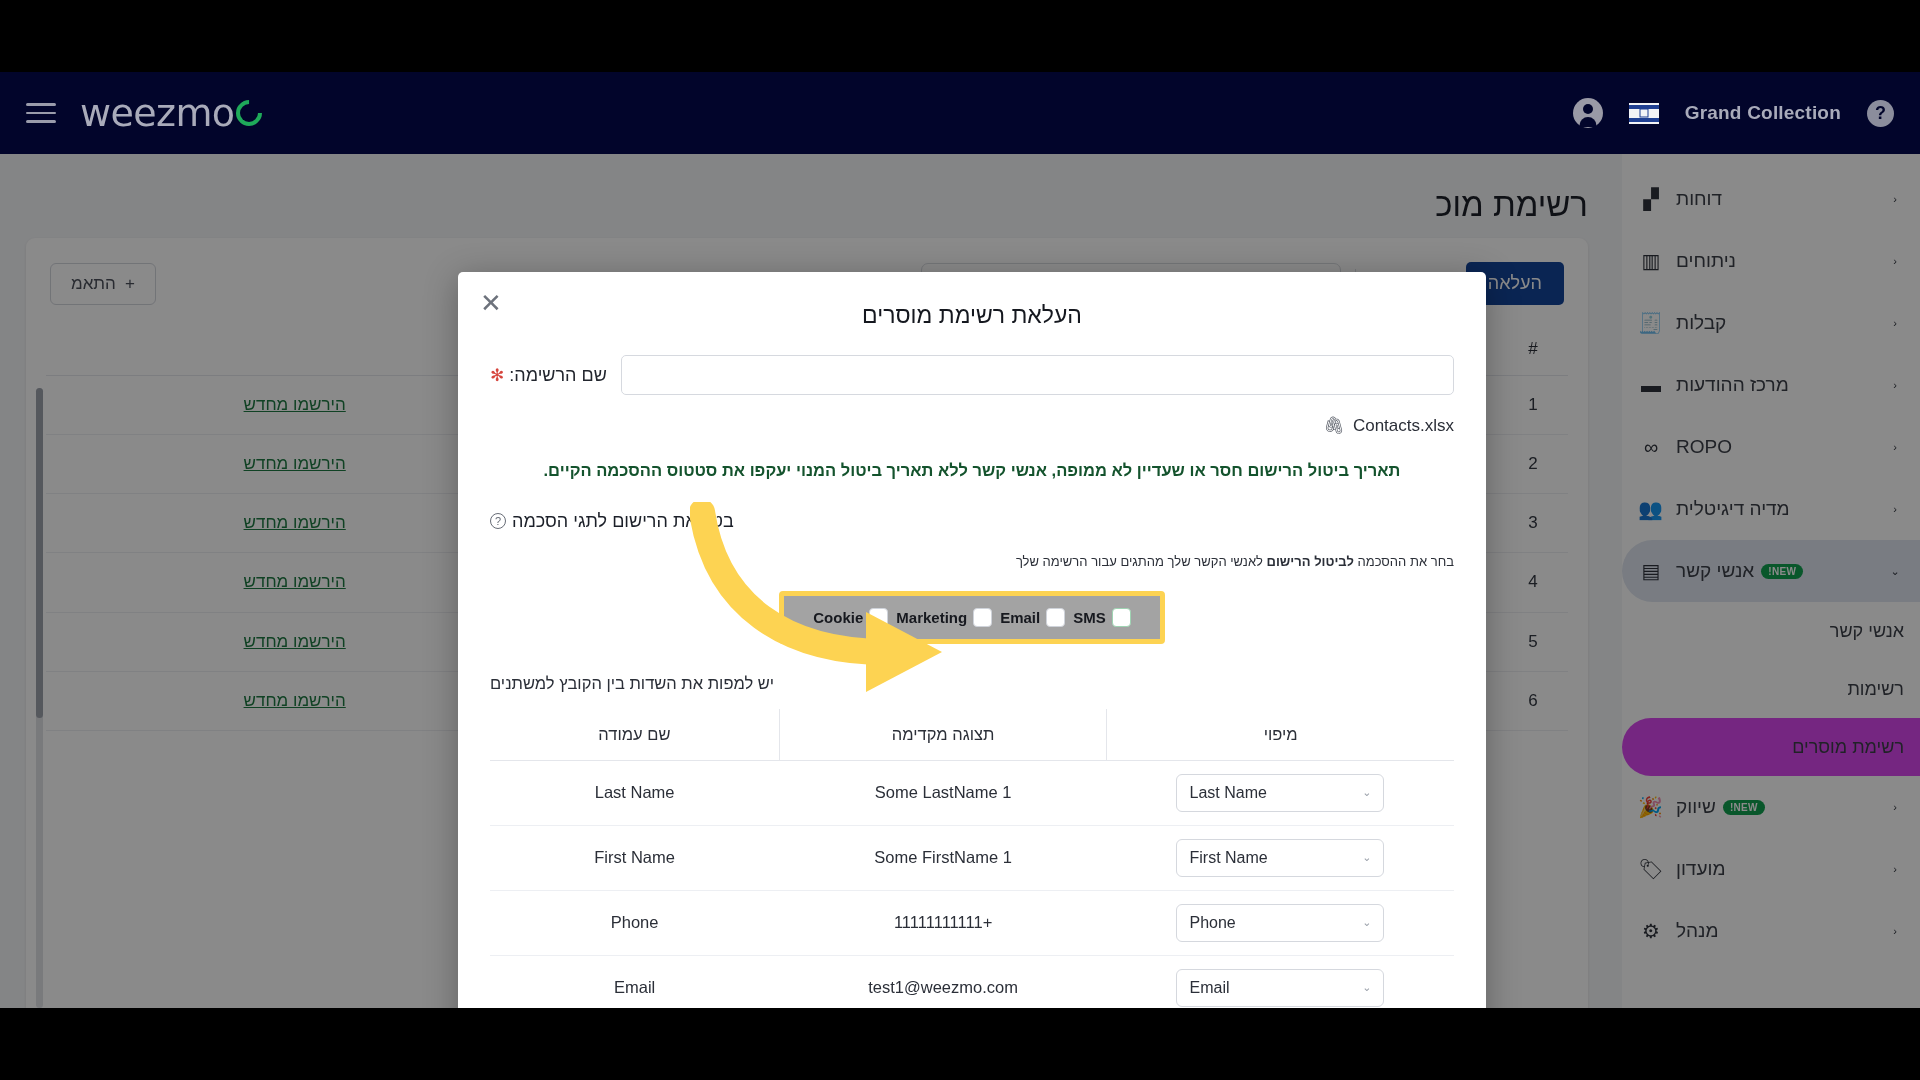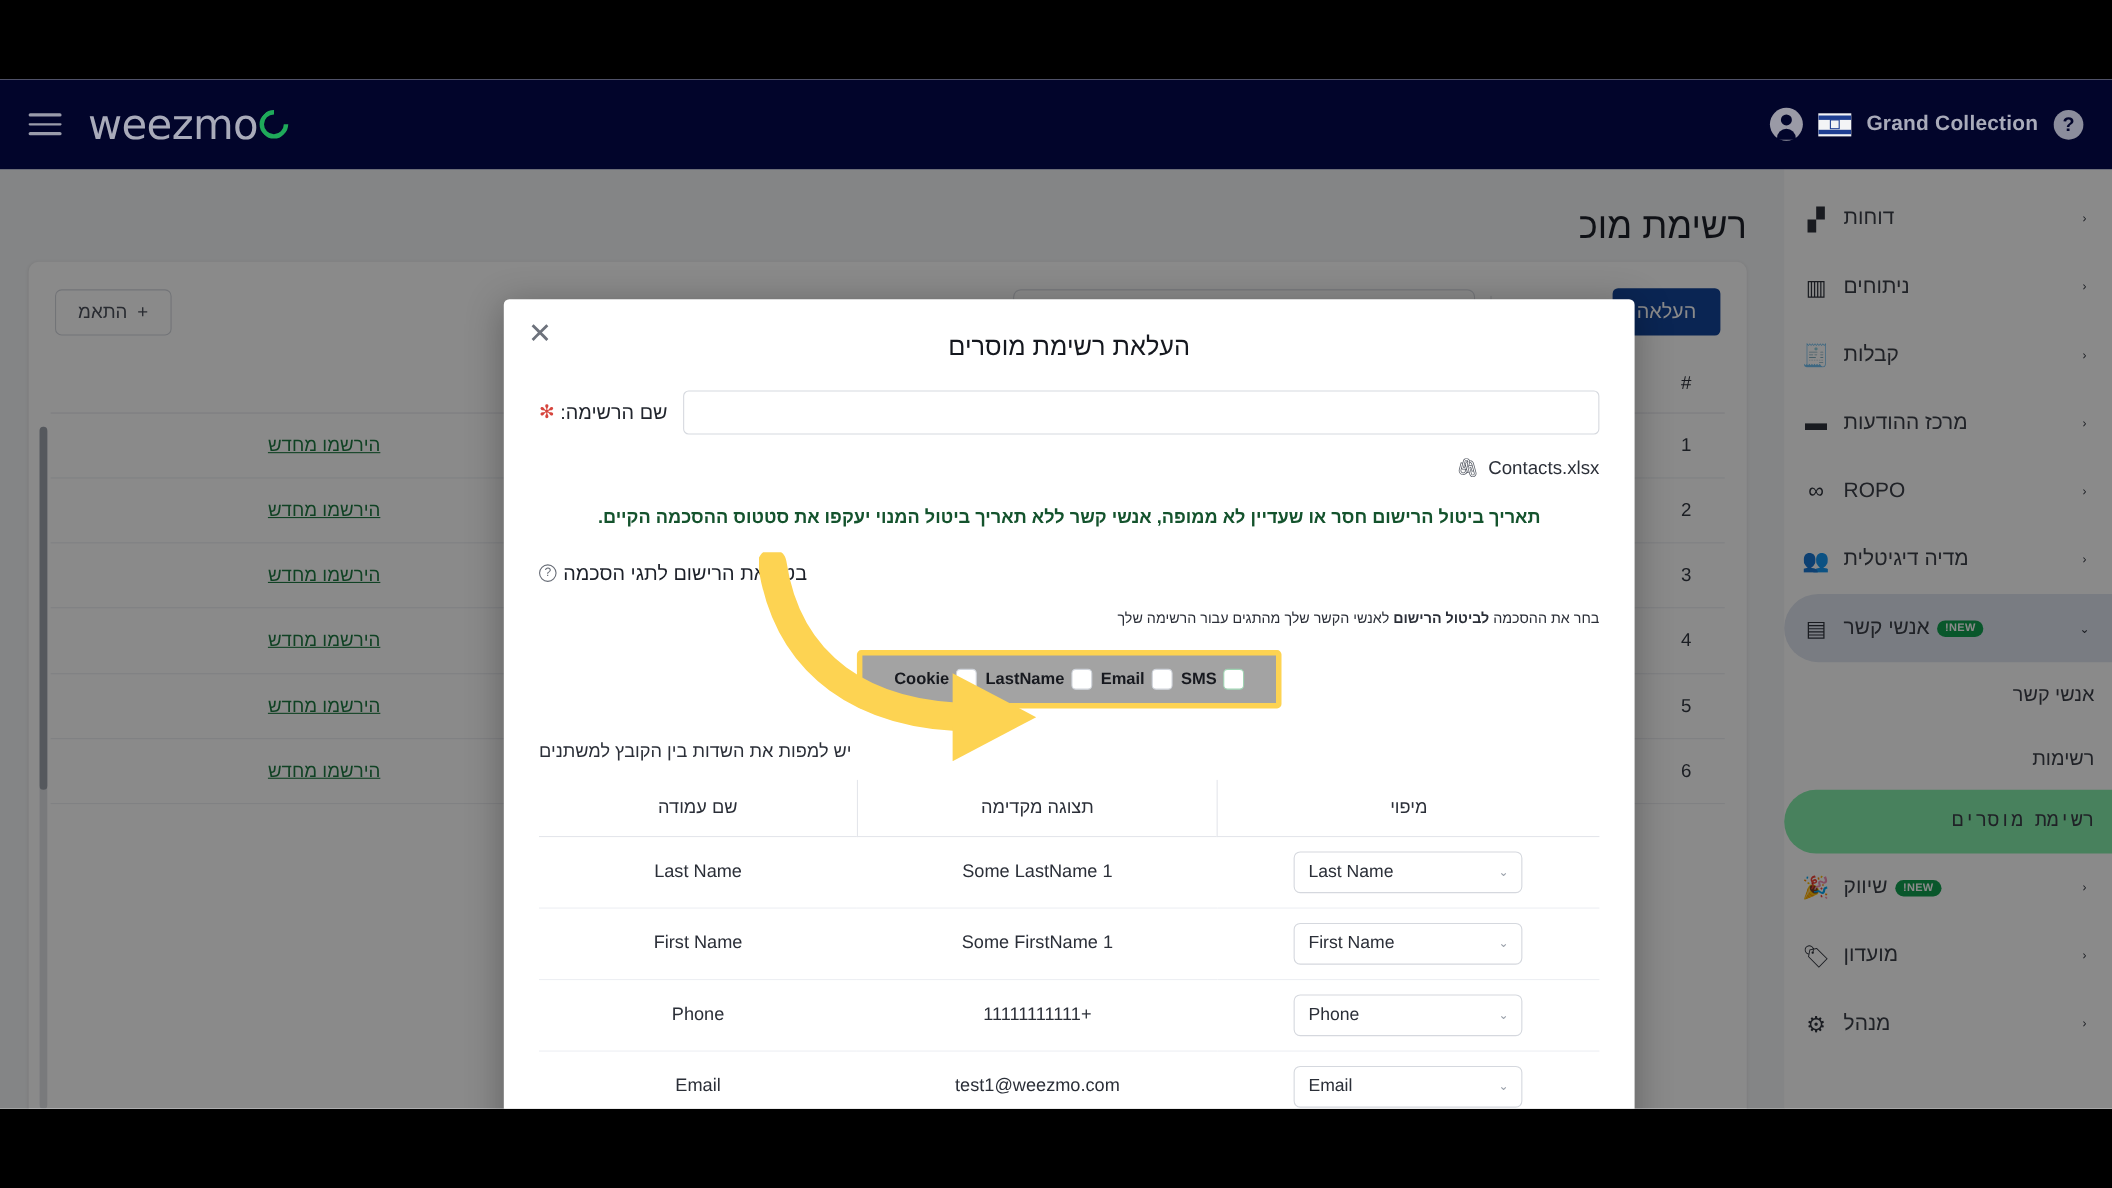--- a/index.html
+++ b/index.html
@@ -20,21 +20,21 @@
     width: 1920px; height: 936px;
     background: #f4f5f7; overflow: hidden;
   }
 
   
   #topbar {
     position: absolute; left: 0; top: 0; width: 1920px; height: 82px;
     background: #02052b; display: flex; align-items: center;
     padding: 0 26px; z-index: 40;
   }
-  .tb-left { display: flex; align-items: center; gap: 14px; direction: ltr; }
+  .tb-left { display: flex; align-items: center; gap: 26px; direction: ltr; }
   .tb-spacer { flex: 1; }
   .tb-right { display: flex; align-items: center; gap: 24px; direction: ltr; }
 
   .avatar-ic {
     width: 30px; height: 30px; border-radius: 50%;
     background: #9a9aa6; position: relative; cursor: pointer;
   }
   .avatar-ic::before {
     content: ""; position: absolute; left: 50%; top: 6px;
     transform: translateX(-50%); width: 10px; height: 10px;
@@ -122,21 +122,21 @@
   }
   .submenu-row {
     display: flex; align-items: center; height: 58px;
     padding: 0 16px 0 14px; cursor: pointer;
   }
   .submenu-row .sub-label {
     flex: 1; text-align: right; color: #3c4049;
     font-size: 18px; padding-left: 54px;
   }
   .submenu-row.active {
-    background: #86efac; border-radius: 34px 0 0 34px; font-family: Liberation Mono, monospace;
+    background: #d946ef; border-radius: 34px 0 0 34px;
   }
 
   
   #content {
     position: absolute; right: 298px; top: 82px;
     width: 1622px; height: 854px; background: #f4f5f7;
     padding: 28px 34px 0 26px; overflow: hidden;
   }
   .page-title {
     text-align: right; font-size: 33px; color: #1d2029;
@@ -554,21 +554,21 @@
         <span>בחר את ההסכמה </span><b>לביטול הרישום</b><span> לאנשי הקשר שלך מהתגים עבור הרשימה שלך</span>
       </div>
 
       <div class="consent-highlight">
         <div class="consent-inner">
           <div class="consent-item">
             <label>Cookie</label>
             <div class="cb"></div>
           </div>
           <div class="consent-item">
-            <label>LastName</label>
+            <label>Marketing</label>
             <div class="cb"></div>
           </div>
           <div class="consent-item">
             <label>Email</label>
             <div class="cb"></div>
           </div>
           <div class="consent-item">
             <label>SMS</label>
             <div class="cb green"></div>
           </div>

